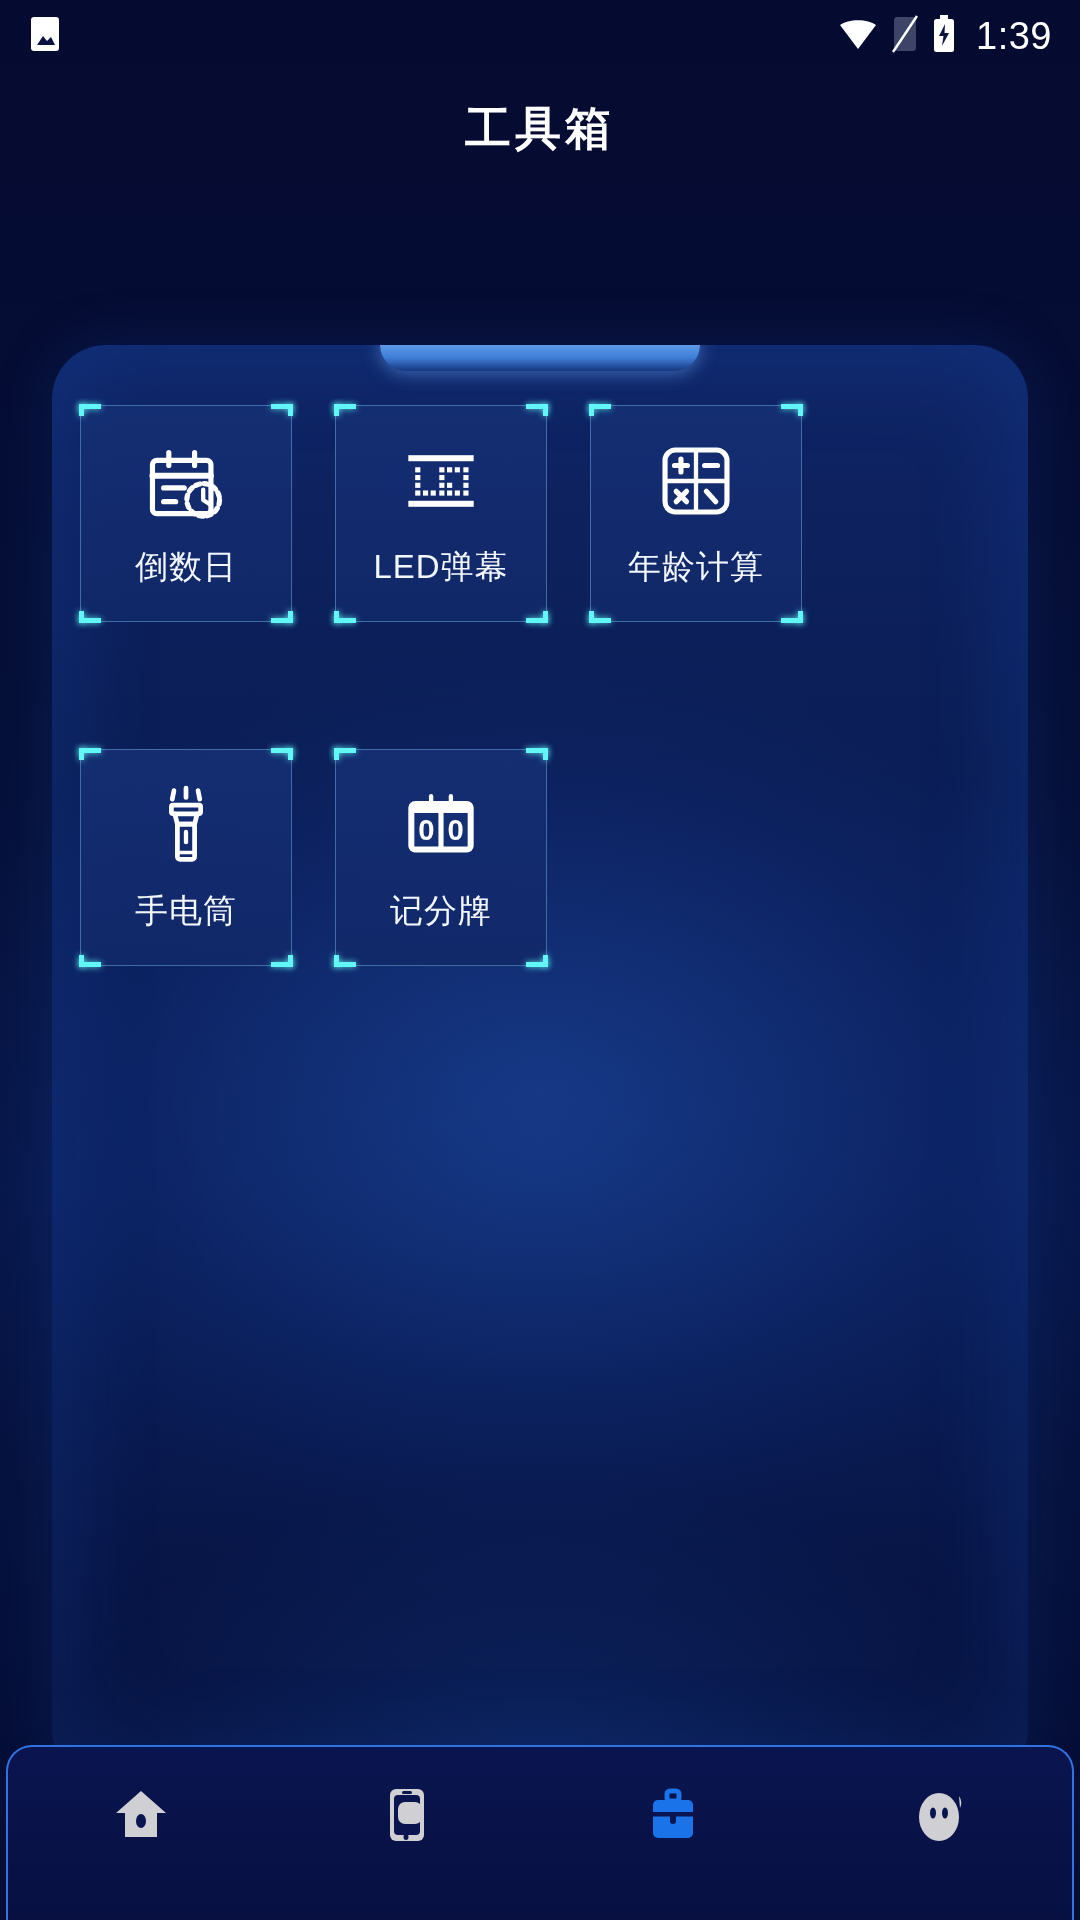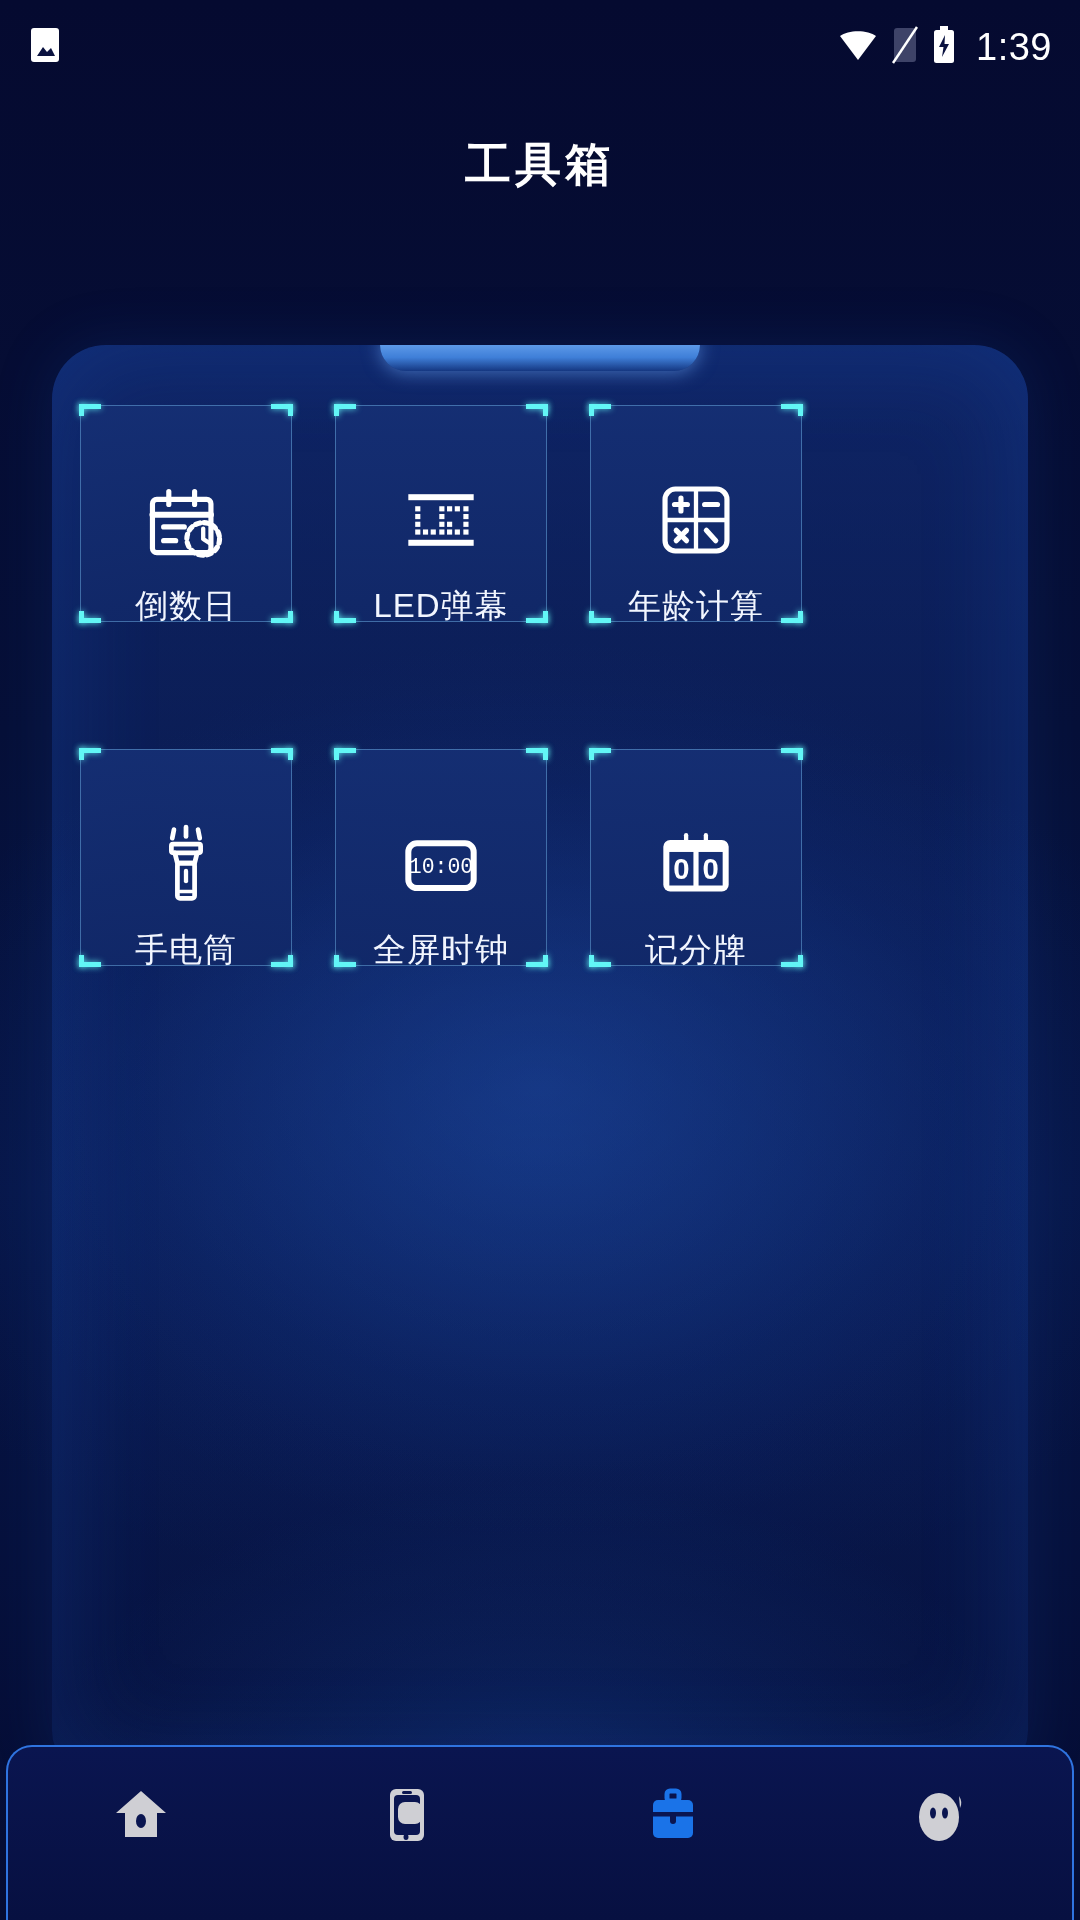--- a/index.html
+++ b/index.html
@@ -12,36 +12,36 @@
   .screen {
     position:relative; width:1080px; height:1920px;
     background:
       radial-gradient(ellipse 900px 600px at 50% 1150px, rgba(26,72,160,0.42) 0%, rgba(14,40,110,0.18) 55%, rgba(5,10,48,0) 78%),
       radial-gradient(ellipse 700px 400px at 50% 1760px, rgba(30,90,190,0.28) 0%, rgba(5,10,48,0) 70%),
       linear-gradient(180deg,#050a30 0%,#061038 38%,#071646 62%,#050c33 100%);
   }
 
   
   .statusbar {
-    position:absolute; top:11px; left:0; width:1080px; height:72px;
+    position:absolute; top:0; left:0; width:1080px; height:72px;
     display:flex; align-items:center; justify-content:space-between;
     padding:0 28px;
   }
   .sb-left { display:flex; align-items:center; gap:14px; }
   .sb-right { display:flex; align-items:center; gap:14px; }
   .sb-time {
     color:#ffffff; font-size:38px; font-weight:400; letter-spacing:0.5px;
     margin-left:6px; line-height:1;
   }
 
   
   .page-title {
     position:absolute; top:98px; left:0; width:1080px;
     text-align:center; color:#ffffff;
-    font-size:46px; font-weight:700; letter-spacing:4px;margin-top:36px;
+    font-size:46px; font-weight:700; letter-spacing:4px;
   }
 
   
   .panel {
     position:absolute; left:52px; top:345px;
     width:976px; height:1430px;
     border-radius:54px 54px 44px 44px;
     background:
       linear-gradient(180deg, rgba(24,60,150,0.50) 0%, rgba(18,48,128,0.40) 30%, rgba(14,40,112,0.30) 70%, rgba(10,28,86,0.18) 100%);
     box-shadow:0 0 90px 20px rgba(30,90,200,0.20) inset, 0 0 60px rgba(25,75,180,0.18);
@@ -66,21 +66,21 @@
     width:720px; height:920px;
     display:grid;
     grid-template-columns:repeat(3, 212px);
     grid-template-rows:repeat(3, 217px);
     column-gap:43px; row-gap:127px;
   }
   .tile {
     position:relative;
     width:212px; height:217px;
     background:linear-gradient(180deg, rgba(21,47,116,0.92) 0%, rgba(17,40,104,0.92) 100%);
-    display:flex; flex-direction:column; align-items:center; justify-content:flex-end;
+    display:flex; flex-direction:column; align-items:center; justify-content:center;
     cursor:pointer;
   }
   .tile-edges {
     position:absolute; inset:0;
     border:1px solid rgba(92,150,205,0.62);
     pointer-events:none;
   }
   .corner { position:absolute; width:22px; height:12px; pointer-events:none; }
   .corner::before, .corner::after {
     content:''; position:absolute; background:#62f6f6;
@@ -273,34 +273,20 @@
           <path d="M37 37 L40 49 L60 49 L63 37"></path>
           <rect x="40" y="49" width="20" height="41" rx="3"></rect>
           <line x1="50" y1="58" x2="50" y2="70" stroke-width="5"></line>
           <line x1="43" y1="82" x2="57" y2="82" stroke-width="4"></line>
         </svg>
       </div>
       <div class="tile-label">手电筒</div>
     </div>
 
 
-    <div class="tile">
-      <div class="tile-edges"></div>
-      <div class="corner tl"></div>
-      <div class="corner tr"></div>
-      <div class="corner bl"></div>
-      <div class="corner br"></div>
-      <div class="tile-icon">
-        <svg viewBox="0 0 100 100">
-          <rect x="12" y="26" width="76" height="52" rx="10" fill="none" stroke="#ffffff" stroke-width="7"></rect>
-          <text x="50" y="61" text-anchor="middle" fill="#ffffff" font-family="'Liberation Mono','DejaVu Sans Mono',monospace" font-size="25" letter-spacing="0">10:00</text>
-        </svg>
-      </div>
-      <div class="tile-label">全屏时钟</div>
-    </div>
 
     <div class="tile">
       <div class="tile-edges"></div>
       <div class="corner tl"></div>
       <div class="corner tr"></div>
       <div class="corner bl"></div>
       <div class="corner br"></div>
       <div class="tile-icon">
         <svg viewBox="0 0 100 100">
           <rect x="12" y="22" width="76" height="60" rx="8" fill="#ffffff"></rect>

